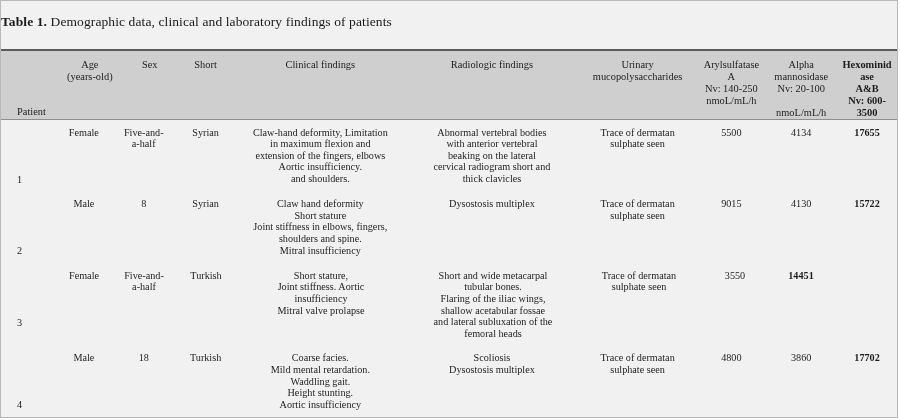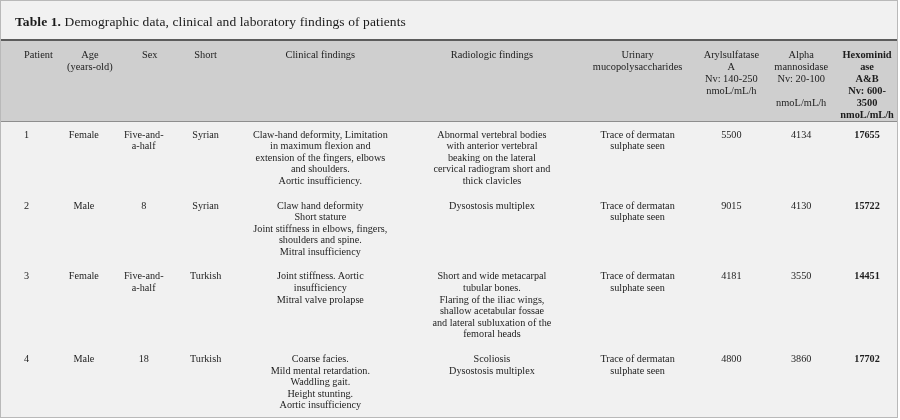--- a/index.html
+++ b/index.html
@@ -18,23 +18,23 @@
     width: 898px;
     height: 418px;
     box-sizing: border-box;
     border: 1px solid #b9b9b9;
     background: #f1f1f1;
     display: flex;
     flex-direction: column;
   }
   .caption {
     flex: 0 0 auto;
-    height: 38px;
+    height: 48px;
     box-sizing: border-box;
-    padding: 13px 0 0 14px;
+    padding: 13px 0 0 0;
     font-size: 13.5px;
     color: #1a1a1a;
     letter-spacing: 0.1px;
     white-space: nowrap;
   }
   .caption .caption-label {
     font-weight: bold;
   }
   .caption .caption-text {
     font-weight: normal;
@@ -74,21 +74,21 @@
     font-size: 10.4px;
     line-height: 12px;
   }
   .cell-line {
     display: block;
   }
   .cell-line.blank {
     height: 11.6px;
   }
   
-  .c-patient   { width: 56px;  padding-left: 23px; text-align: left; }
+  .c-patient   { width: 56px;  padding-left: 16px; text-align: left; margin-top: 47px; }
   .c-sex       { width: 54px;  }
   .c-age       { width: 66px;  }
   .c-race      { width: 58px;  }
   .c-clinical  { width: 172px; }
   .c-radiologic{ width: 172px; }
   .c-urinary   { width: 120px; }
   .c-aryl      { width: 68px;  }
   .c-alpha     { width: 72px;  }
   .c-hex       { width: 60px; font-weight: bold;  }
 
@@ -160,22 +160,22 @@
             <span class="cell-line">Five-and-</span>
             <span class="cell-line">a-half</span>
           </div>
           <div class="cell c-race">
             <span class="cell-line">Syrian</span>
           </div>
           <div class="cell c-clinical">
             <span class="cell-line">Claw-hand deformity, Limitation</span>
             <span class="cell-line">in maximum flexion and</span>
             <span class="cell-line">extension of the fingers, elbows</span>
+            <span class="cell-line">Aortic insufficiency.</span>
             <span class="cell-line">and shoulders.</span>
-            <span class="cell-line">Aortic insufficiency.</span>
           </div>
           <div class="cell c-radiologic">
             <span class="cell-line">Abnormal vertebral bodies</span>
             <span class="cell-line">with anterior vertebral</span>
             <span class="cell-line">beaking on the lateral</span>
             <span class="cell-line">cervical radiogram short and</span>
             <span class="cell-line">thick clavicles</span>
           </div>
           <div class="cell c-urinary">
             <span class="cell-line">Trace of dermatan</span>
@@ -236,39 +236,37 @@
             <span class="cell-line">Female</span>
           </div>
           <div class="cell c-age">
             <span class="cell-line">Five-and-</span>
             <span class="cell-line">a-half</span>
           </div>
           <div class="cell c-race">
             <span class="cell-line">Turkish</span>
           </div>
           <div class="cell c-clinical">
+            <span class="cell-line">Short stature,</span>
             <span class="cell-line">Joint stiffness. Aortic</span>
             <span class="cell-line">insufficiency</span>
             <span class="cell-line">Mitral valve prolapse</span>
           </div>
           <div class="cell c-radiologic">
             <span class="cell-line">Short and wide metacarpal</span>
             <span class="cell-line">tubular bones.</span>
             <span class="cell-line">Flaring of the iliac wings,</span>
             <span class="cell-line">shallow acetabular fossae</span>
             <span class="cell-line">and lateral subluxation of the</span>
             <span class="cell-line">femoral heads</span>
           </div>
           <div class="cell c-urinary">
             <span class="cell-line">Trace of dermatan</span>
             <span class="cell-line">sulphate seen</span>
           </div>
-          <div class="cell c-aryl">
-            <span class="cell-line">4181</span>
-          </div>
           <div class="cell c-alpha">
             <span class="cell-line">3550</span>
           </div>
           <div class="cell c-hex">
             <span class="cell-line">14451</span>
           </div>
         </div>
         <div class="row body-row">
           <div class="cell c-patient">
             <span class="cell-line">4</span>

